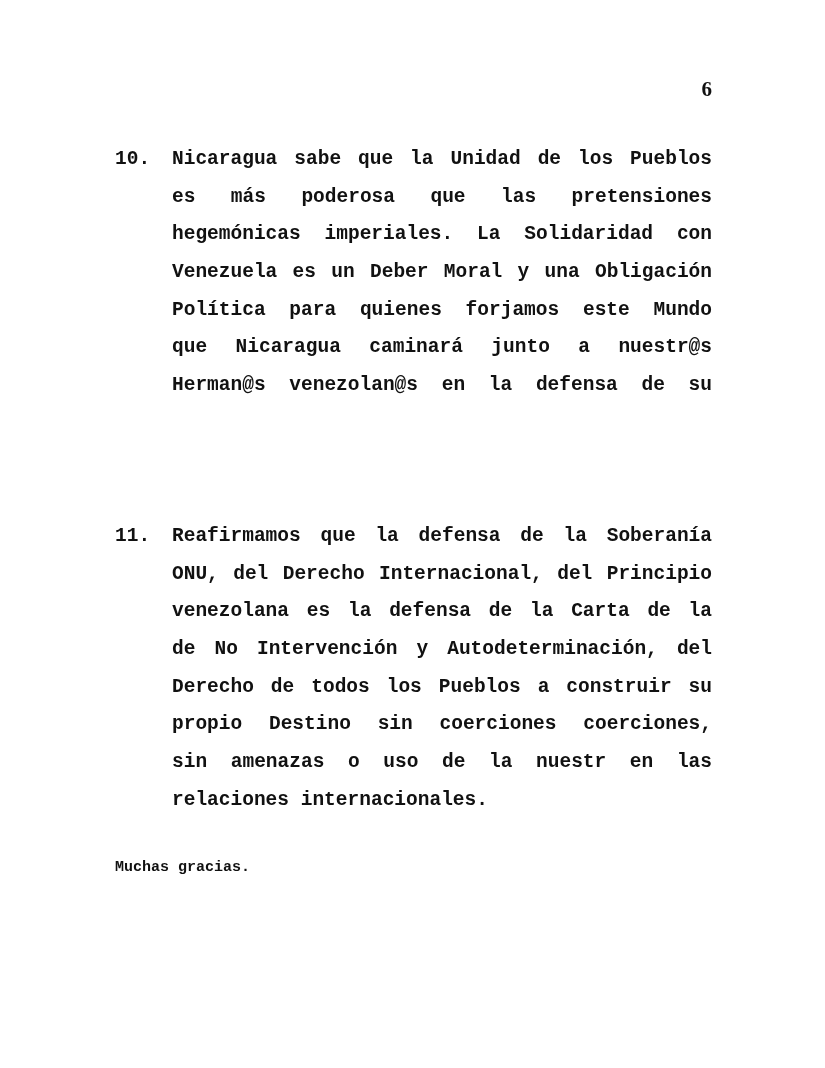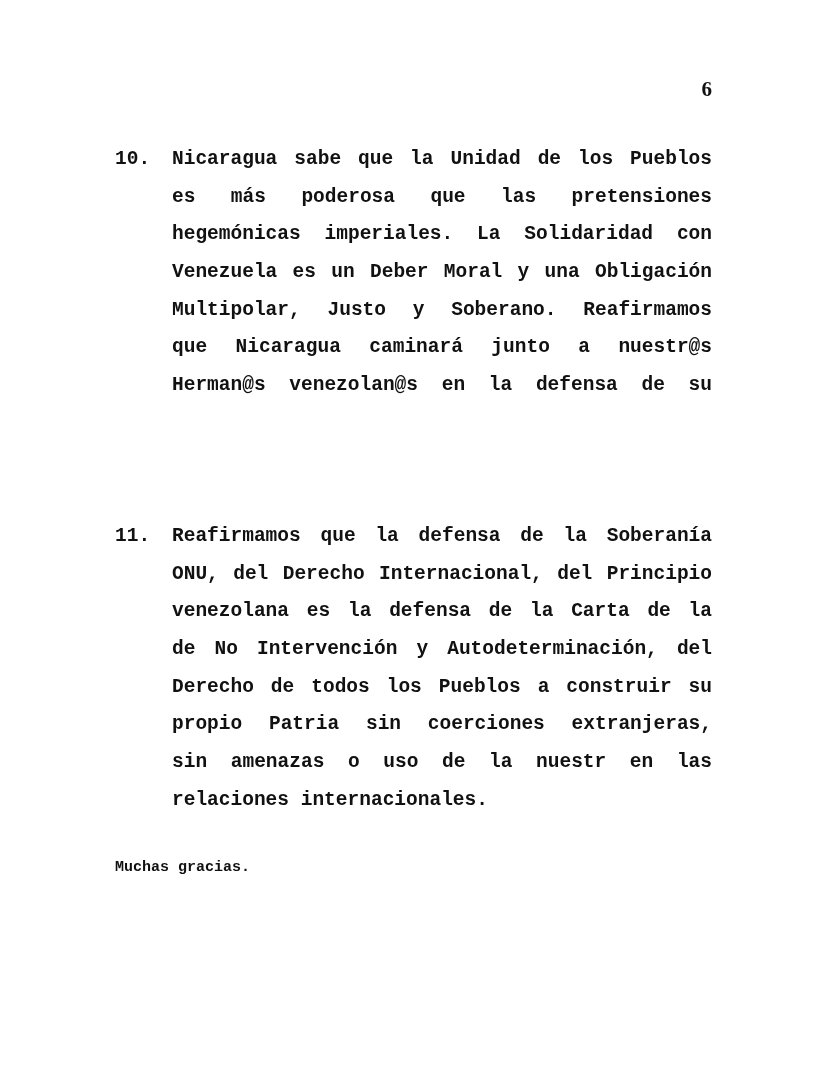--- a/index.html
+++ b/index.html
@@ -75,35 +75,35 @@
 
   <div class="page-number">6</div>
 
   <div class="item" id="item-10">
     <span class="item-number">10.</span>
     <div class="item-body">
       <span class="line">Nicaragua sabe que la Unidad de los Pueblos</span>
       <span class="line">es más poderosa que las pretensiones</span>
       <span class="line">hegemónicas imperiales. La Solidaridad con</span>
       <span class="line">Venezuela es un Deber Moral y una Obligación</span>
-      <span class="line">Multipolar, Justo y Soberano. Reafirmamos</span>
+      <span class="line">Política para quienes forjamos este Mundo</span>
       <span class="line">que Nicaragua caminará junto a nuestr@s</span>
       <span class="line">Herman@s venezolan@s en la defensa de su</span>
     </div>
   </div>
 
   <div class="item" id="item-11">
     <span class="item-number">11.</span>
     <div class="item-body">
       <span class="line">Reafirmamos que la defensa de la Soberanía</span>
       <span class="line">ONU, del Derecho Internacional, del Principio</span>
       <span class="line">venezolana es la defensa de la Carta de la</span>
       <span class="line">de No Intervención y Autodeterminación, del</span>
       <span class="line">Derecho de todos los Pueblos a construir su</span>
-      <span class="line">propio Patria sin coerciones extranjeras,</span>
+      <span class="line">propio Destino sin coerciones coerciones,</span>
       <span class="line">sin amenazas o uso de la nuestr en las</span>
       <span class="line last">relaciones internacionales.</span>
     </div>
   </div>
 
   <div class="closing">Muchas gracias.</div>
 
 </div>
 
 </body></html>

